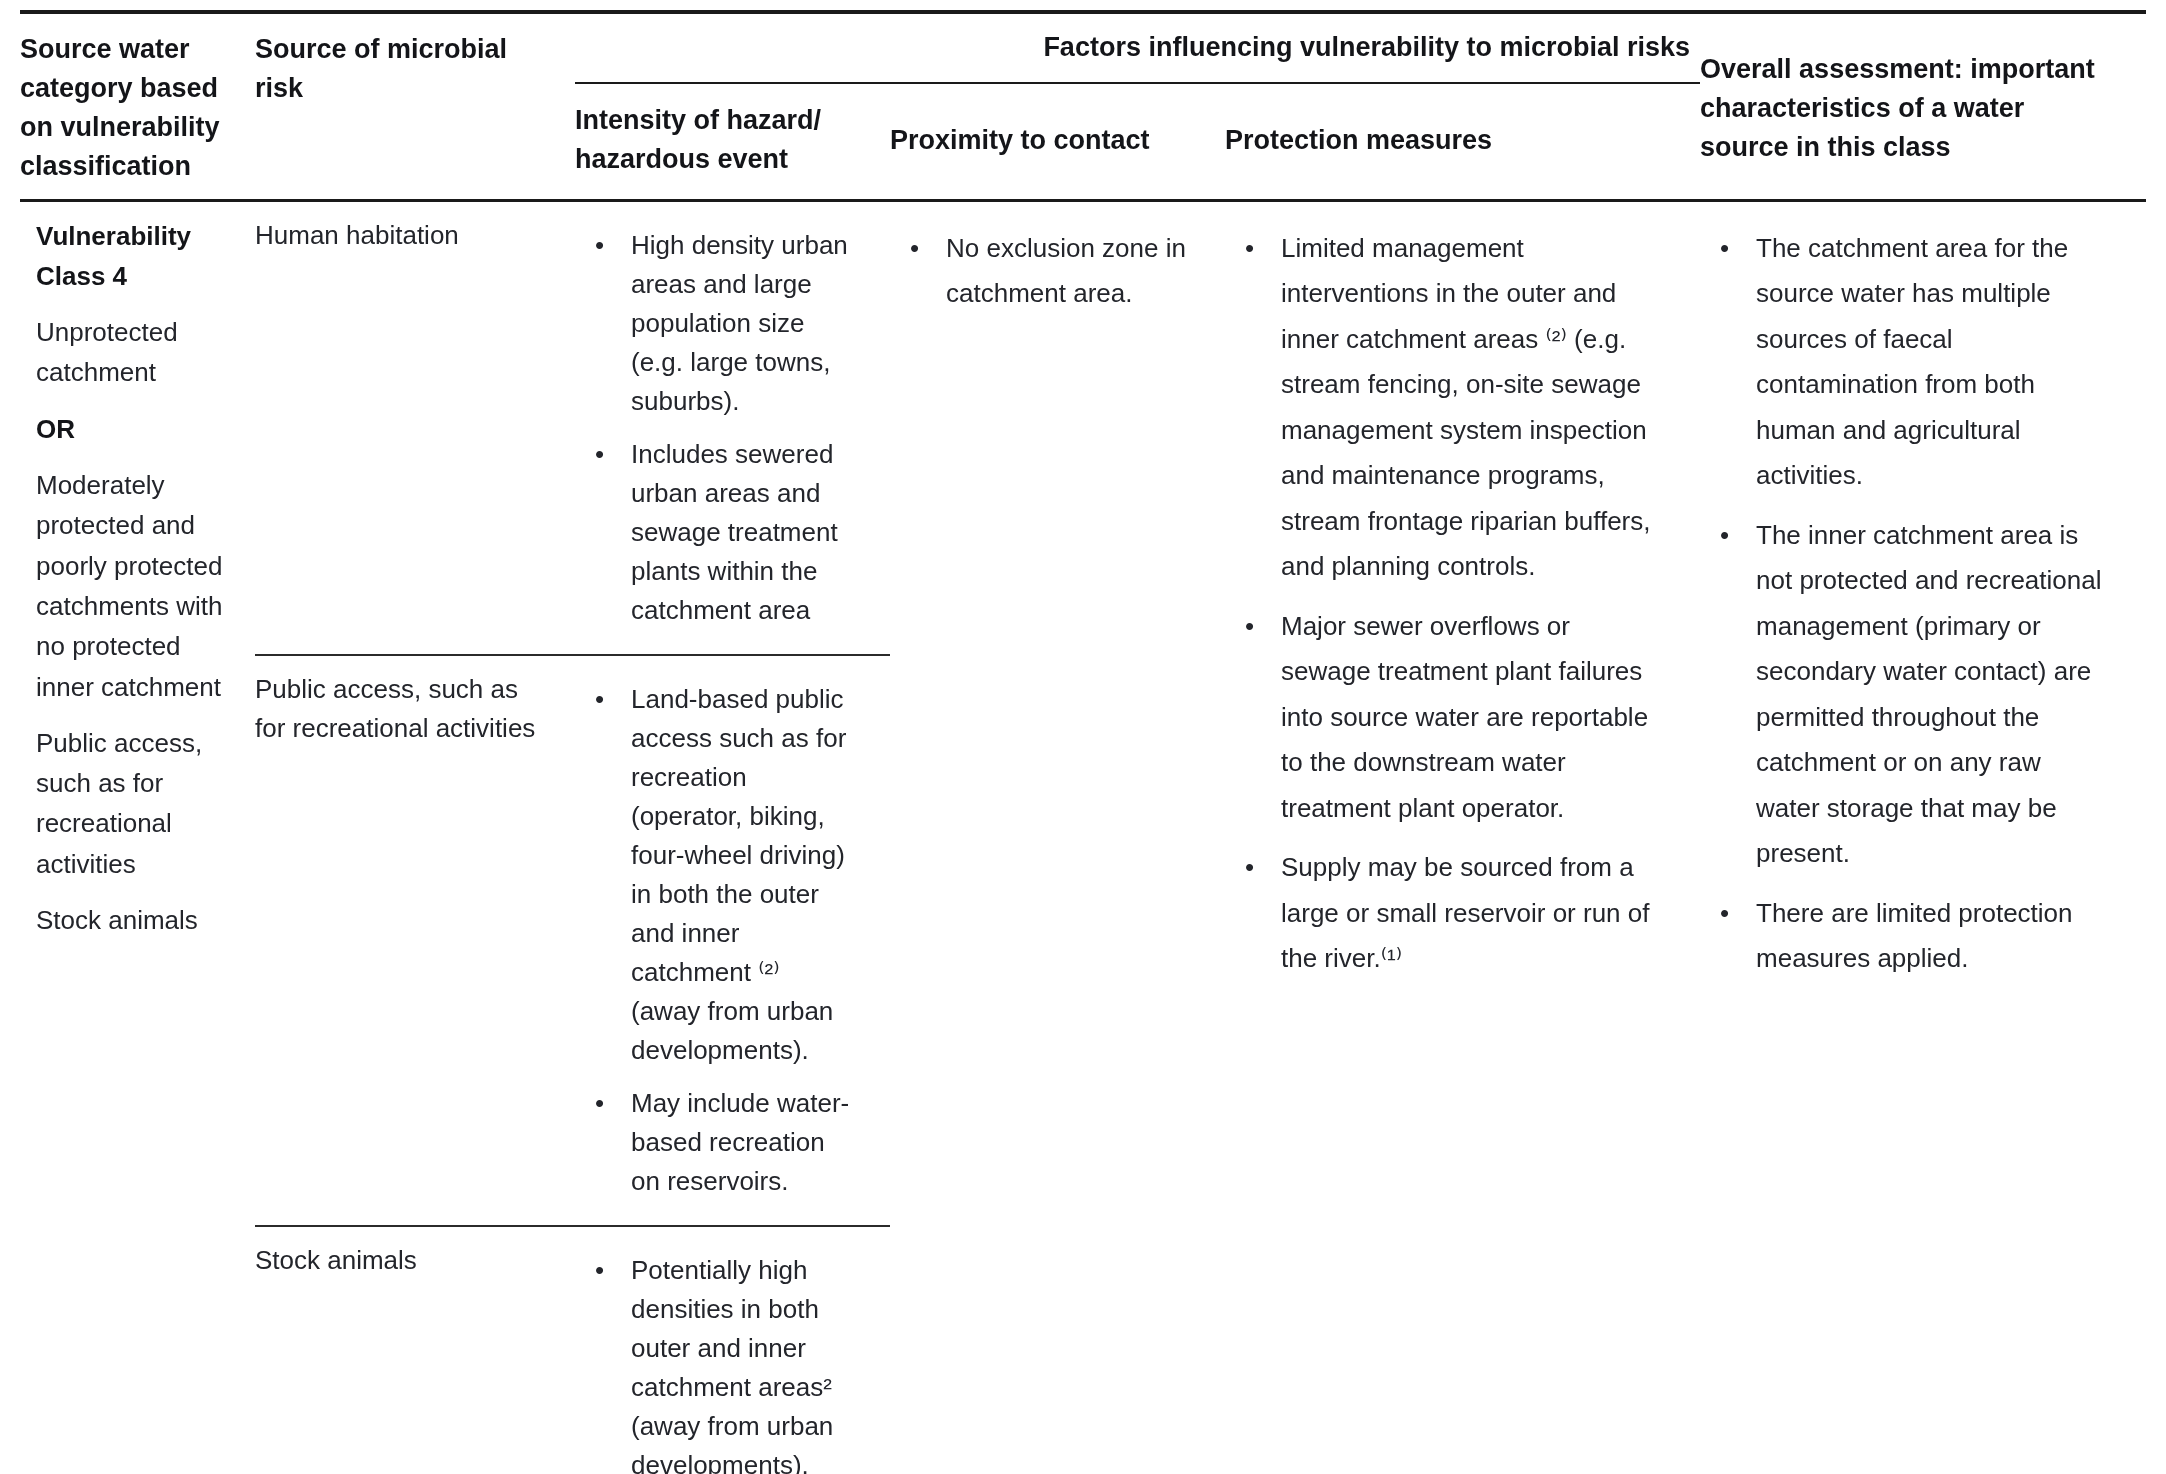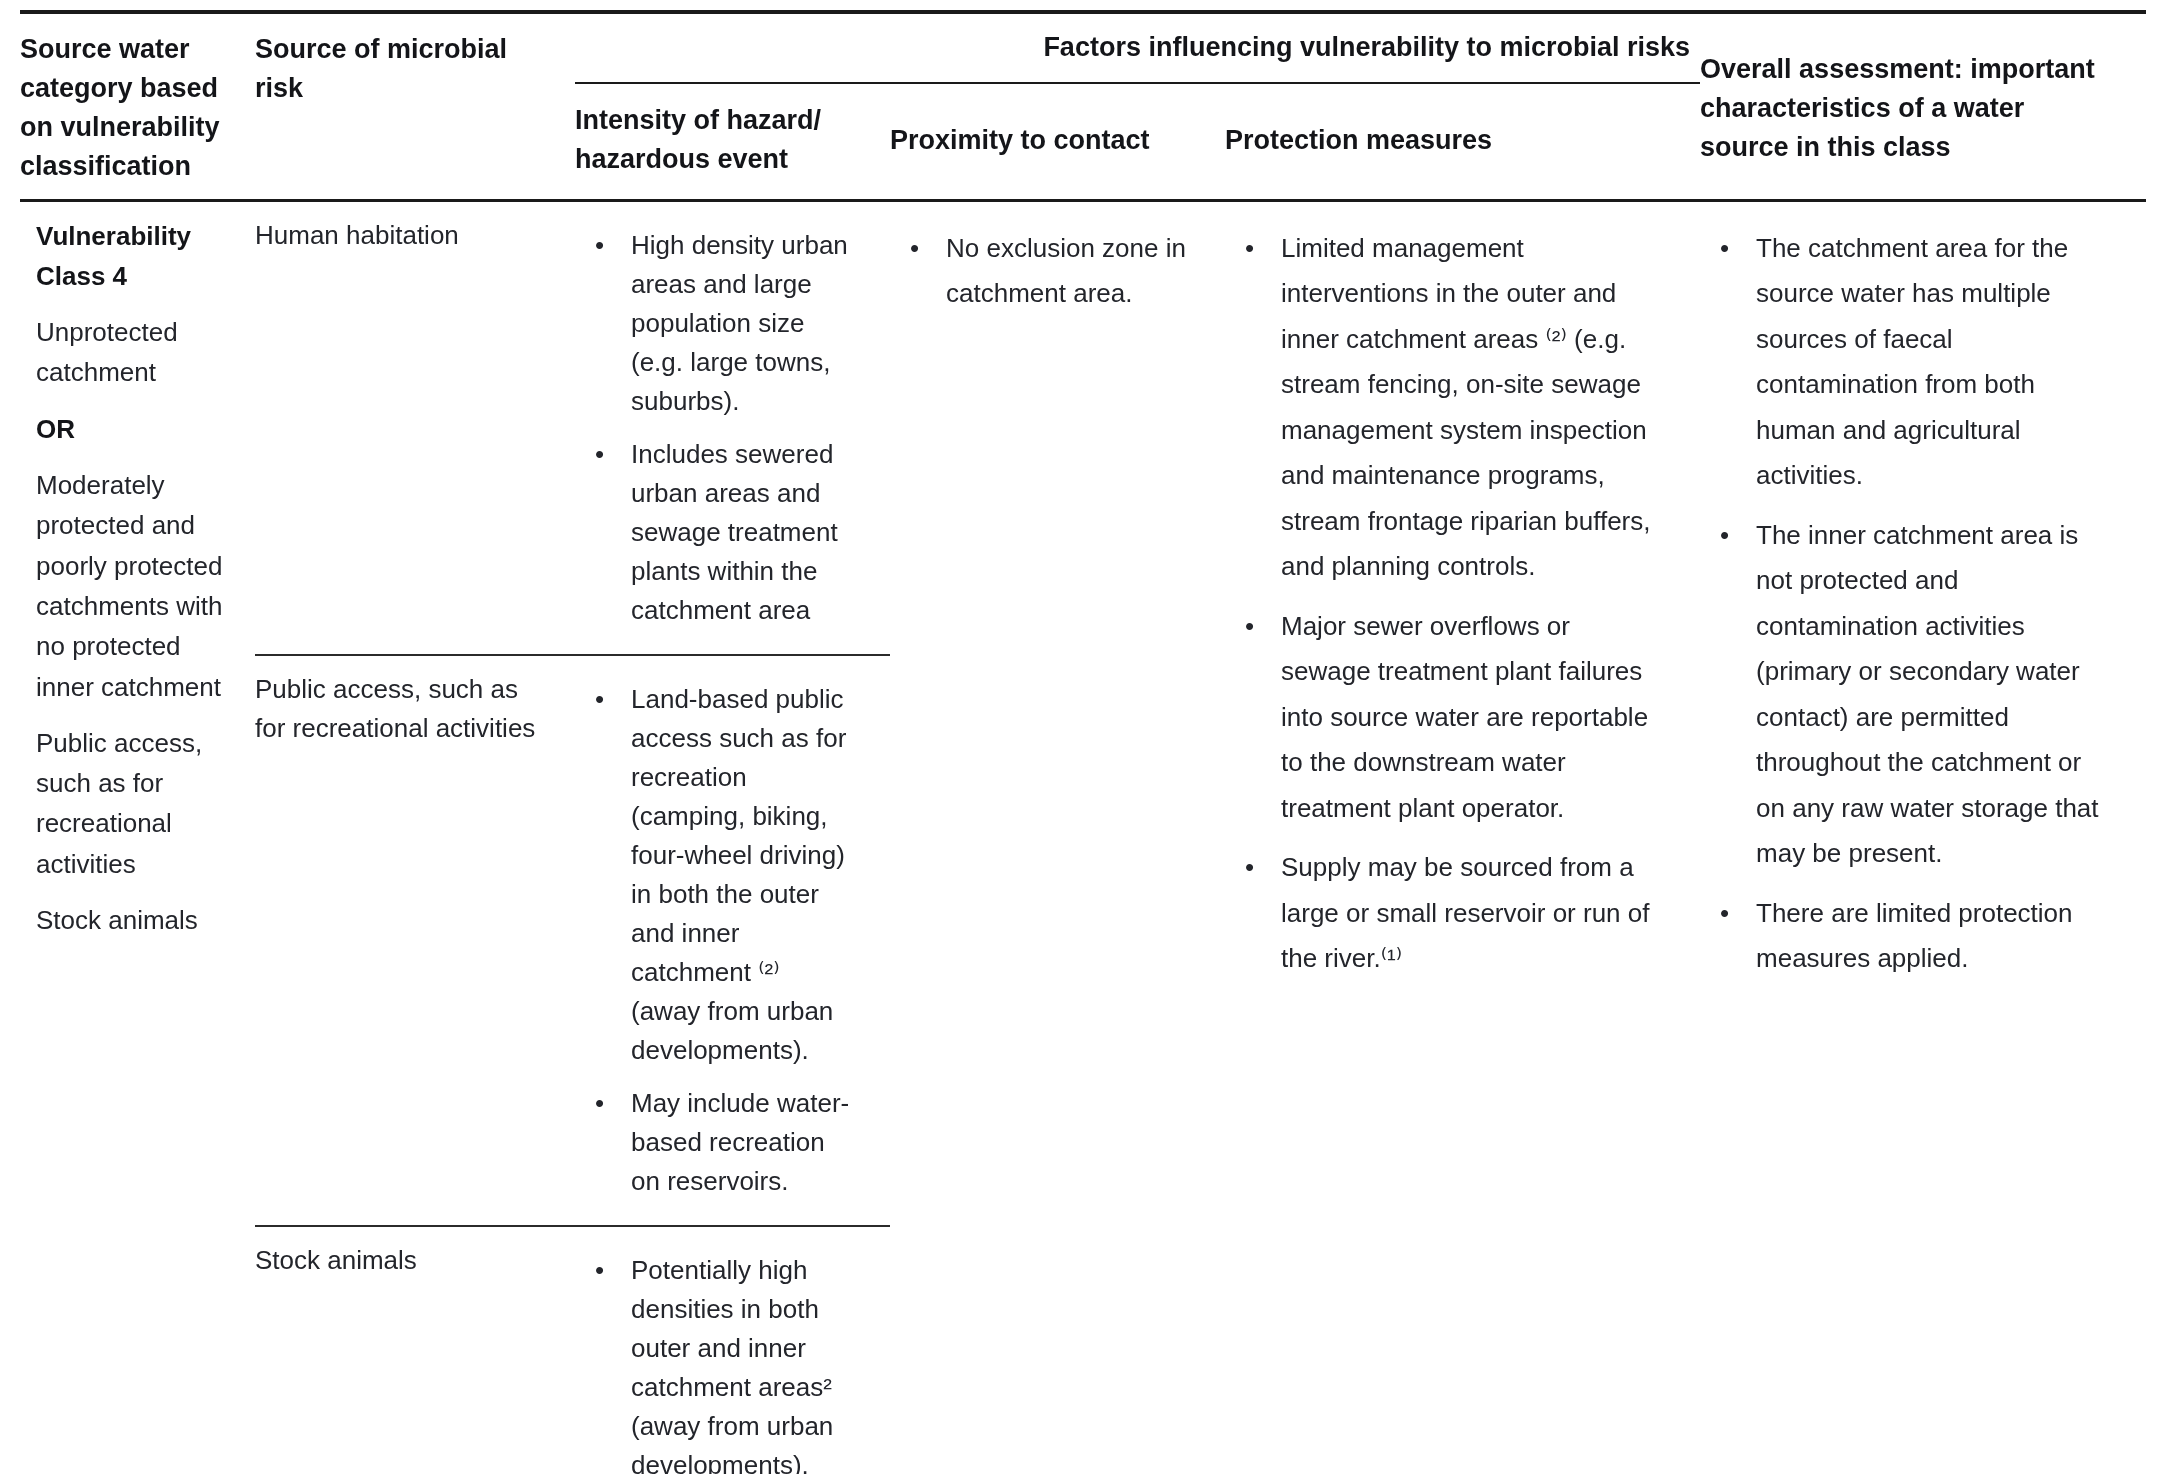--- a/index.html
+++ b/index.html
@@ -123,30 +123,30 @@
         <td rowspan="3" class="roomy">
           <ul class="blist">
             <li>Limited management interventions in the outer and inner catchment areas ⁽²⁾ (e.g. stream fencing, on-site sewage management system inspection and maintenance programs, stream frontage riparian buffers, and planning controls.</li>
             <li>Major sewer overflows or sewage treatment plant failures into source water are reportable to the downstream water treatment plant operator.</li>
             <li>Supply may be sourced from a large or small reservoir or run of the river.⁽¹⁾</li>
           </ul>
         </td>
         <td rowspan="3" class="roomy">
           <ul class="blist">
             <li>The catchment area for the source water has multiple sources of faecal contamination from both human and agricultural activities.</li>
-            <li>The inner catchment area is not protected and contamination activities (primary or secondary water contact) are permitted throughout the catchment or on any raw water storage that may be present.</li>
+            <li>The inner catchment area is not protected and recreational management (primary or secondary water contact) are permitted throughout the catchment or on any raw water storage that may be present.</li>
             <li>There are limited protection measures applied.</li>
           </ul>
         </td>
       </tr>
       <tr class="subrow">
         <td class="tight">Public access, such as for recreational activities</td>
         <td class="tight">
           <ul class="blist">
-            <li>Land-based public access such as for recreation (camping, biking, four-wheel driving) in both the outer and inner catchment ⁽²⁾ (away from urban developments).</li>
+            <li>Land-based public access such as for recreation (operator, biking, four-wheel driving) in both the outer and inner catchment ⁽²⁾ (away from urban developments).</li>
             <li>May include water-based recreation on reservoirs.</li>
           </ul>
         </td>
       </tr>
       <tr class="subrow">
         <td class="tight">Stock animals</td>
         <td class="tight">
           <ul class="blist">
             <li>Potentially high densities in both outer and inner catchment areas² (away from urban developments).</li>
             <li>There are sources of intensive animal husbandry (e.g. dairies, feedlots, piggeries) within the catchment area.</li>

